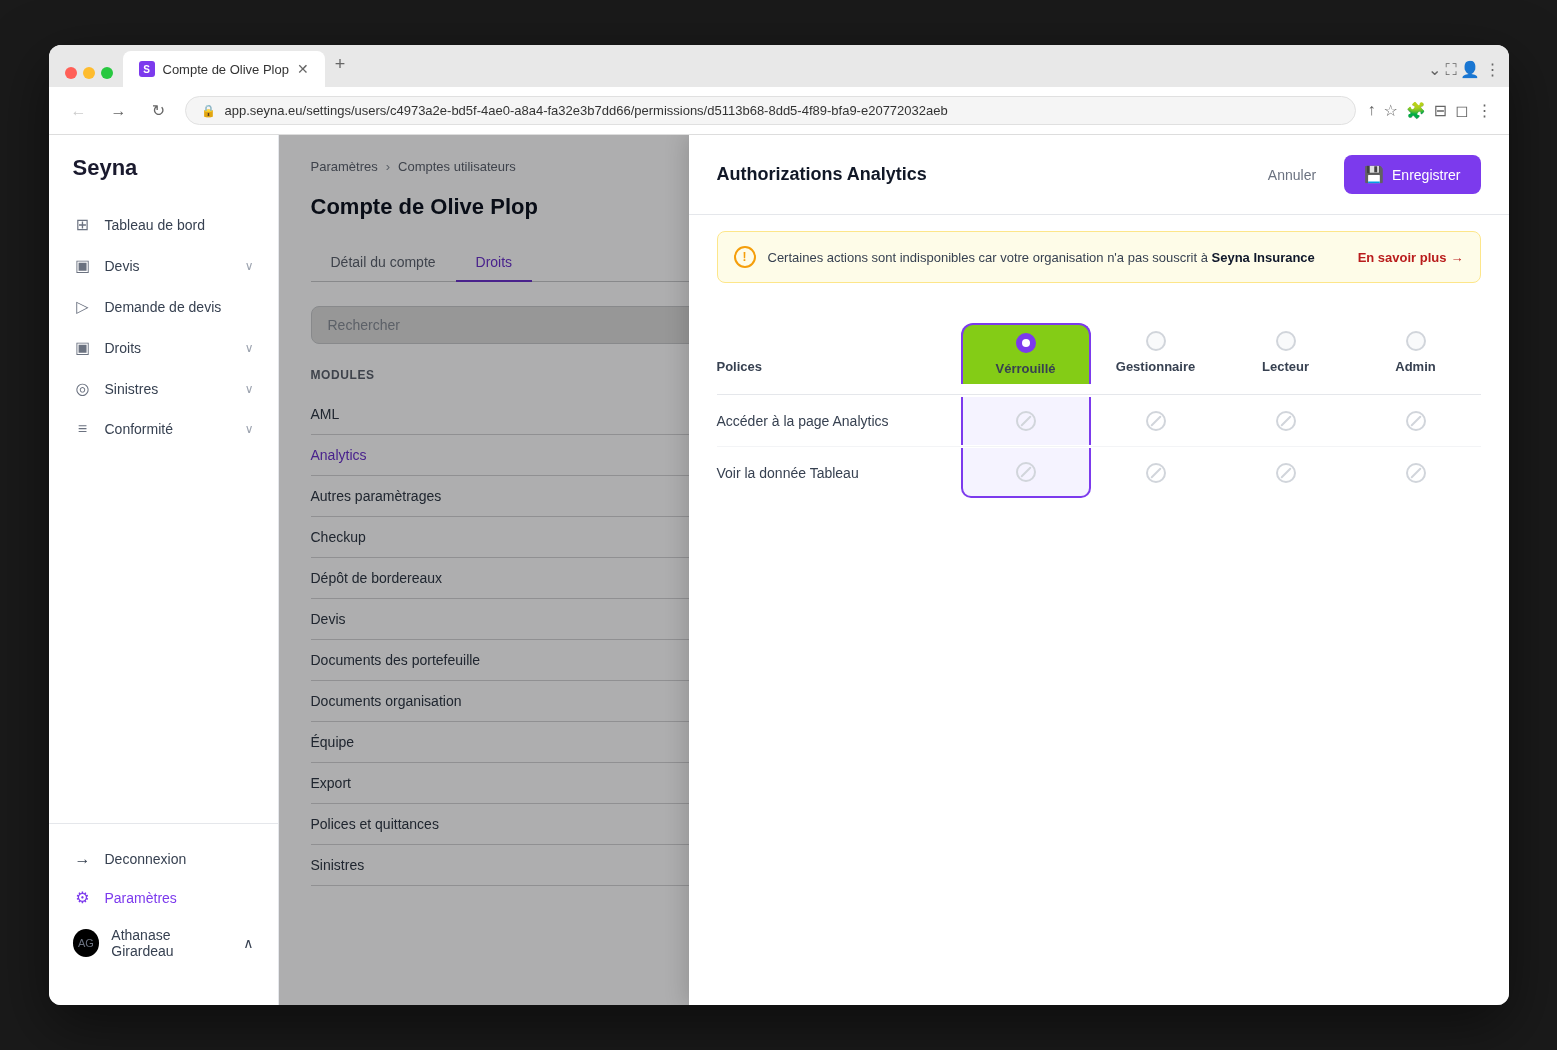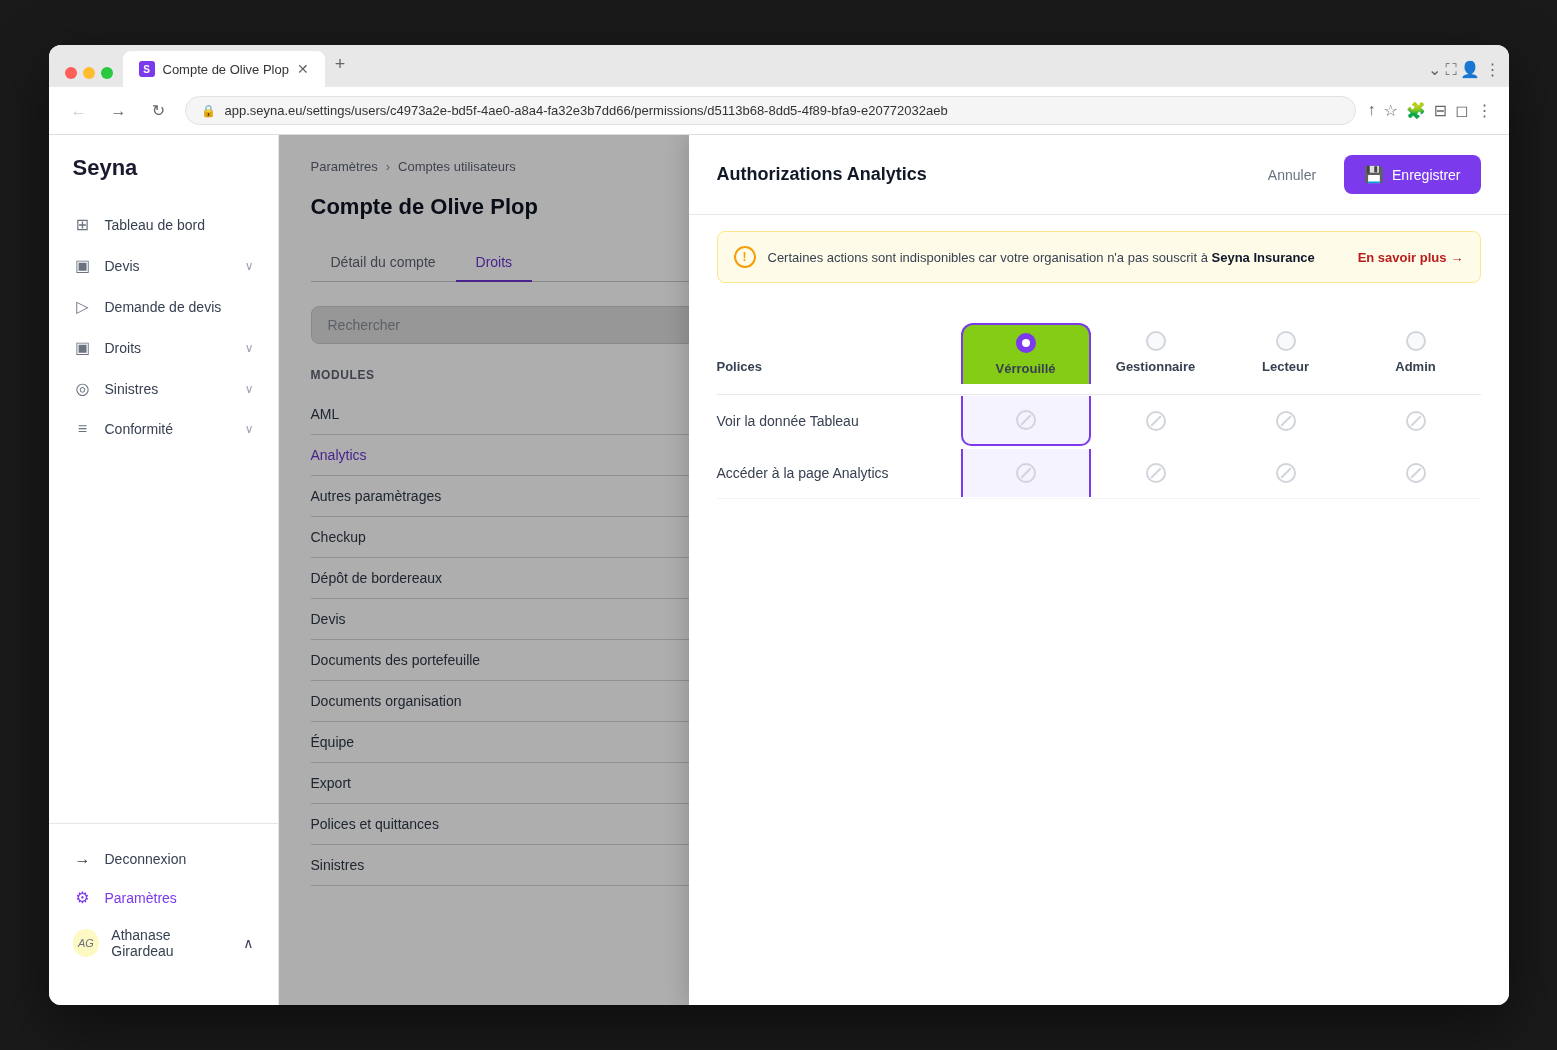--- a/index.html
+++ b/index.html
@@ -184,24 +184,24 @@
       border-radius: 8px;
       cursor: pointer;
       font-size: 14px;
       color: #374151;
     }
     .sidebar-bottom-item.active { color: #7c3aed; }
     .sidebar-bottom-item .nav-icon { font-size: 16px; width: 20px; text-align: center; }
     .gear-icon { color: #7c3aed; }
     .user-avatar {
       width: 28px; height: 28px;
-      background: #fef9c3;
+      background: #000000;
       border-radius: 50%;
       display: flex; align-items: center; justify-content: center;
-      font-size: 11px; color: #6b7280; font-style: italic;
+      font-size: 11px; color: #6b7280;
     }
 
     
     .page-area {
       flex: 1;
       background: #f9fafb;
       position: relative;
       overflow: hidden;
     }
     .page-background {
@@ -643,39 +643,39 @@
                 <div class="perm-header-cell">
                   <div class="perm-radio-header"></div>
                   <span>Lecteur</span>
                 </div>
                 <div class="perm-header-cell">
                   <div class="perm-radio-header"></div>
                   <span>Admin</span>
                 </div>
               </div>
 
+              <div class="perm-row">
+                <div class="perm-action-cell">Accéder à la page Analytics</div>
+                <div class="perm-cell" style="background:#f5f3ff; border-left:2px solid #7c3aed; border-right:2px solid #7c3aed;">
+                  <div class="radio-slash"></div>
+                </div>
+                <div class="perm-cell">
+                  <div class="radio-slash"></div>
+                </div>
+                <div class="perm-cell">
+                  <div class="radio-slash"></div>
+                </div>
+                <div class="perm-cell">
+                  <div class="radio-slash"></div>
+                </div>
+              </div>
+
               <div class="perm-row" style="border-bottom:none;">
                 <div class="perm-action-cell">Voir la donnée Tableau</div>
                 <div class="perm-cell" style="background:#f5f3ff; border-left:2px solid #7c3aed; border-right:2px solid #7c3aed; border-bottom:2px solid #7c3aed; border-radius:0 0 10px 10px;">
-                  <div class="radio-slash"></div>
-                </div>
-                <div class="perm-cell">
-                  <div class="radio-slash"></div>
-                </div>
-                <div class="perm-cell">
-                  <div class="radio-slash"></div>
-                </div>
-                <div class="perm-cell">
-                  <div class="radio-slash"></div>
-                </div>
-              </div>
-
-              <div class="perm-row">
-                <div class="perm-action-cell">Accéder à la page Analytics</div>
-                <div class="perm-cell" style="background:#f5f3ff; border-left:2px solid #7c3aed; border-right:2px solid #7c3aed;">
                   <div class="radio-slash"></div>
                 </div>
                 <div class="perm-cell">
                   <div class="radio-slash"></div>
                 </div>
                 <div class="perm-cell">
                   <div class="radio-slash"></div>
                 </div>
                 <div class="perm-cell">
                   <div class="radio-slash"></div>

